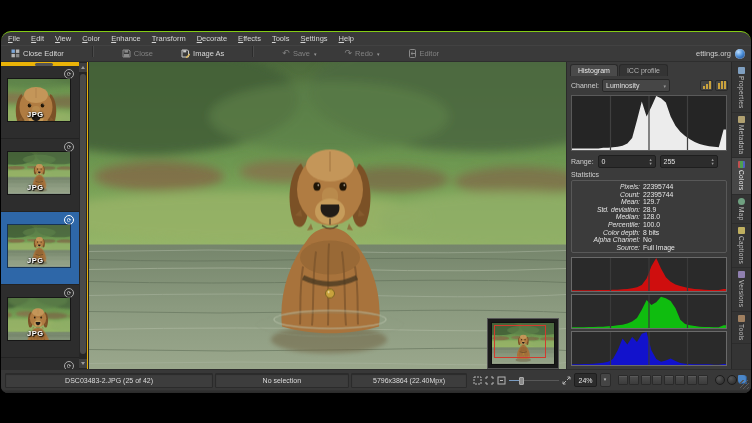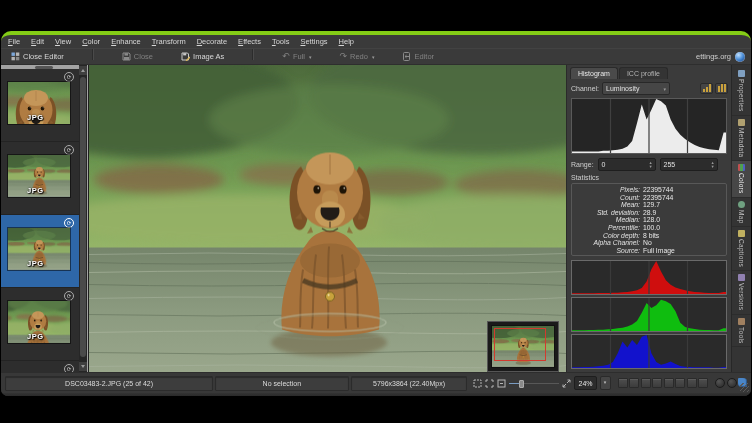--- a/index.html
+++ b/index.html
@@ -1,40 +1,40 @@
 <!DOCTYPE html>
 <html><head>
 <meta charset="utf-8">
 <style>
   html,body{margin:0;padding:0;background:#000;}
   body{width:752px;height:423px;position:relative;overflow:hidden;
        font-family:"Liberation Sans",sans-serif;-webkit-font-smoothing:antialiased;}
   #app{position:absolute;left:1px;top:31px;width:750px;height:361px;background:#3a3a3a;
-       border-radius:10px 10px 7px 7px;overflow:hidden;border-top:4px solid #84cc16;}
+       border-radius:10px 10px 7px 7px;overflow:hidden;border-top:1px solid #84cc16;}
   
   .menubar{position:absolute;left:0;top:0;width:100%;height:13px;display:flex;align-items:center;
            padding-left:7px;gap:11px;font-size:7.5px;color:#d6d6d6;}
   .menu-item{cursor:default;}
   
   .toolbar{position:absolute;left:0;top:13px;width:100%;height:17px;background:#3a3a3a;
            border-top:1px solid #424242;border-bottom:1px solid #2e2e2e;display:flex;
            font-size:7.5px;color:#d8d8d8;padding:0 6px;box-sizing:border-box;gap:20px;}
   .tbtn{display:flex;align-items:center;gap:3px;padding:0 4px;height:15px;}
   .tbtn.disabled{color:#828282;}
   .tsep{width:1px;height:11px;background:#2c2c2c;border-right:1px solid #4a4a4a;margin:0 4px;}
   .tico{display:inline-block;width:9px;height:9px;}
   .mini-arrow{font-size:5px;color:#9a9a9a;margin-left:1px;}
   .brand{margin-left:auto;display:flex;align-items:center;gap:4px;color:#cfcfcf;font-size:7.5px;}
   .globe{width:10px;height:10px;border-radius:50%;
          background:radial-gradient(circle at 35% 30%,#bfe0ff,#4d8fd8 45%,#1c4f96 80%,#0e2f60);
          box-shadow:inset 0 0 1px #fff;}
   
   .content{position:absolute;left:0;top:30px;width:750px;height:307px;}
   
-  .thumbbar{position:absolute;left:0;top:0;width:88px;height:307px;background:#a3a3a3;
+  .thumbbar{position:absolute;left:0;top:0;width:88px;height:307px;background:#eab308;
             border-right:1px solid #202020;overflow:hidden;box-sizing:border-box;}
   .tb-handle{position:absolute;left:34px;top:1px;width:18px;height:3px;border-radius:2px;background:#555;}
   .thumb-cell{position:absolute;left:0;width:78px;height:72px;background:#2d2d2d;border-bottom:1px solid #232323;}
   .thumb-cell.selected{background:#2e67a8;}
   .thumb-img{position:absolute;left:7px;top:13px;width:62px;height:42px;overflow:hidden;background:#567;
              outline:1px solid rgba(0,0,0,.5);}
   .thumb-fmt{position:absolute;left:26px;top:44px;font-size:7.5px;font-weight:bold;color:#fff;
              text-shadow:0 0 2px #000,1px 1px 1px #000;letter-spacing:.5px;}
   .ver-badge{position:absolute;right:5px;top:3px;width:8px;height:8px;border:1px solid #aaa;border-radius:50%;
              color:#ccc;font-size:5.5px;line-height:8px;text-align:center;}
@@ -255,21 +255,21 @@
             <path d="M1,1 h5.5 l1,1 v6 h-6.5 z" fill="none" stroke="#c9c9c9"></path>
             <rect x="2.2" y="1.2" width="3" height="2.2" fill="#c9c9c9"></rect>
             <path d="M5,8 l3.5,-3.5 1,1 L6,9 l-1.3,.3 z" fill="#d8b45a"></path>
           </svg>
       </span>
       <span>Image As</span>
     </div>
     <div class="tsep"></div>
     <div class="tbtn disabled">
       <span style="font-size:9px;line-height:9px;">↶</span>
-      <span>Full</span>
+      <span>Save</span>
       <span class="mini-arrow">▾</span>
     </div>
     <div class="tbtn disabled">
       <span style="font-size:9px;line-height:9px;">↷</span>
       <span>Redo</span>
       <span class="mini-arrow">▾</span>
     </div>
     <div class="tbtn disabled">
       <span class="tico">
         <svg viewBox="0 0 9 9">

